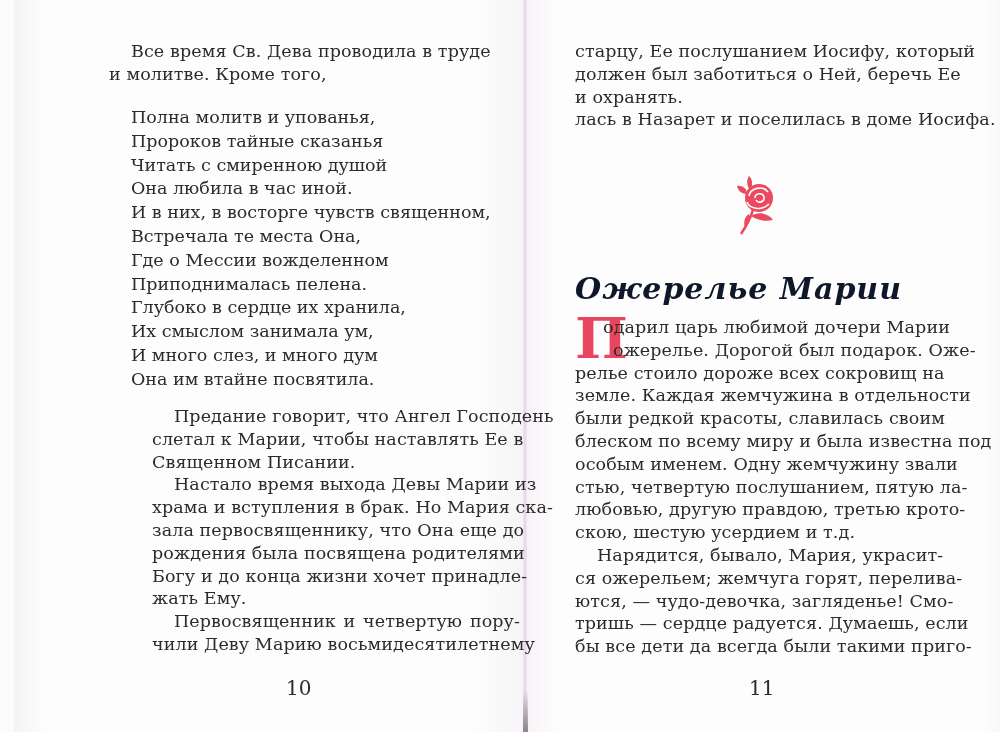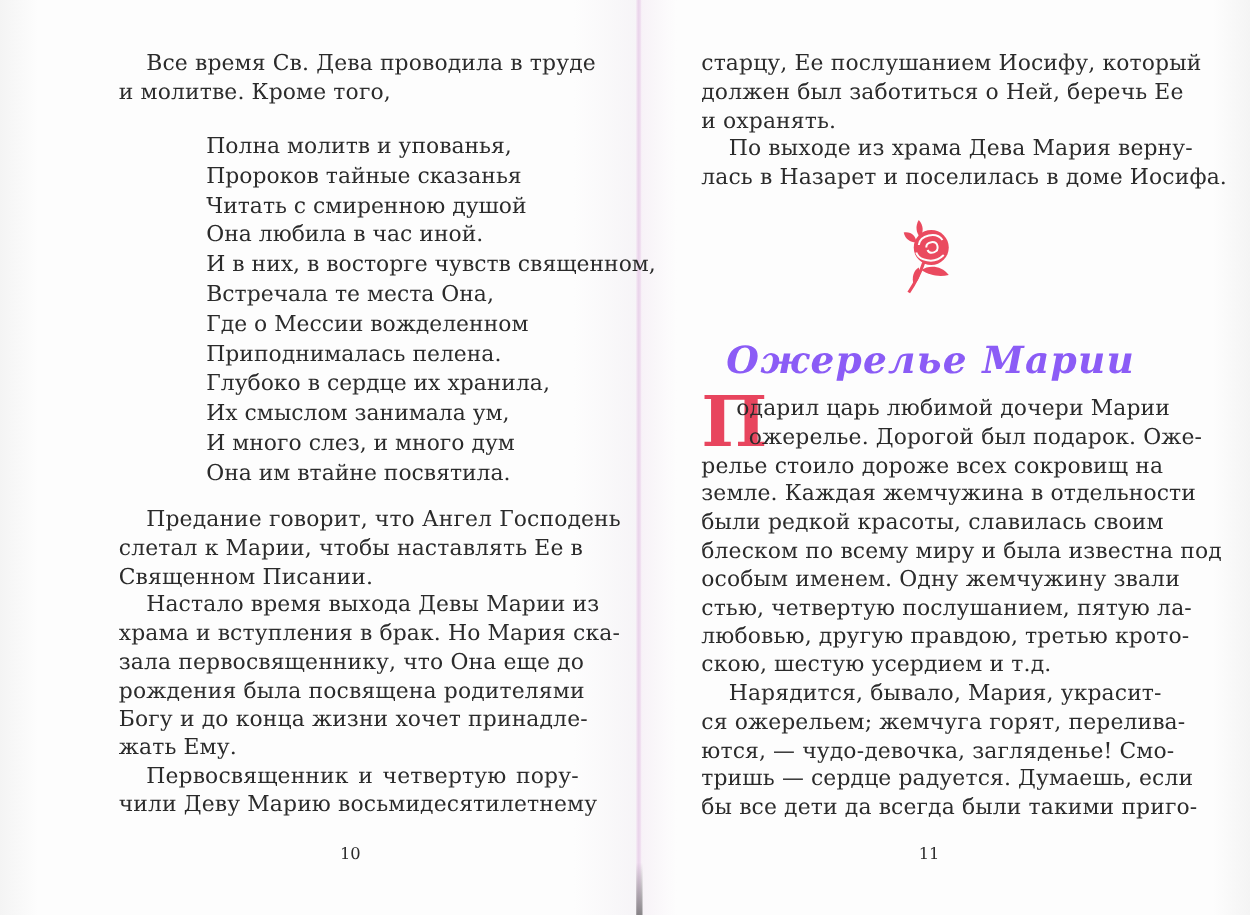--- a/index.html
+++ b/index.html
@@ -3,21 +3,21 @@
 <meta charset="utf-8">
 <style>
   html, body { margin: 0; padding: 0; }
   body {
     width: 1000px; height: 732px; overflow: hidden;
     background: #fbfbfb;
     font-family: "DejaVu Serif", "Liberation Serif", serif;
     color: #2b2b2b;
     position: relative;
   }
-  .spread { position: absolute; left: 0; top: 0; width: 937px; height: 732px; padding-left: 28px; }
+  .spread { position: absolute; left: 14px; top: 0; width: 937px; height: 732px; padding-left: 28px; }
   .page {
     position: absolute; top: 0; height: 732px;
     background: #fdfdfd;
   }
   .page-left { left: 0; width: 510px; background: linear-gradient(to right, #f4f4f4 0%, #fdfdfd 6%, #fdfdfd 90%, #f6f4f7 100%); }
   .page-right { left: 512px; width: 488px; background: linear-gradient(to right, #f7f2f7 0%, #fdfdfd 6%, #fdfdfd 94%, #f4f4f4 100%); }
   .gutter {
     position: absolute; left: 509px; top: 0; width: 4px; height: 732px;
     background: linear-gradient(to right, #f3e6f3, #e9d3ea, #f3e6f3);
   }
@@ -31,26 +31,25 @@
     line-height: 22.8px;
     text-align: justify;
     letter-spacing: 0.1px;
   }
   .ind { text-indent: 22px; }
   .line { display: block; text-align: justify; text-align-last: justify; white-space: nowrap; }
   .line.last { text-align-last: left; }
   .left-col { left: 95px; width: 368px; }
   .right-col { left: 561px; width: 367px; }
   .poem { position: absolute; left: 117px; font-size: 17.5px; line-height: 23.8px; }
-  .poem span { display: block; white-space: nowrap; margin-left: 48px; }
-  .page-num { position: absolute; font-size: 13px; text-align: right; }
+  .poem span { display: block; white-space: nowrap; }
+  .page-num { position: absolute; font-size: 20px; text-align: right; }
   .heading {
     position: absolute; left: 561px; width: 367px; top: 271px;
-    text-align: center;
-    color: #8b5cf6;
+    color: #0f172a;
     font-family: "DejaVu Serif", serif;
     font-weight: bold;
     font-style: italic;
     font-size: 30px;
     letter-spacing: 1px;
   }
   .dropcap {
     position: absolute; left: 561px; top: 314px;
     color: #e8455e; font-weight: bold;
     font-size: 56px; line-height: 48px;
@@ -80,21 +79,21 @@
     <span>И в них, в восторге чувств священном,</span>
     <span>Встречала те места Она,</span>
     <span>Где о Мессии вожделенном</span>
     <span>Приподнималась пелена.</span>
     <span>Глубоко в сердце их хранила,</span>
     <span>Их смыслом занимала ум,</span>
     <span>И много слез, и много дум</span>
     <span>Она им втайне посвятила.</span>
   </div>
 
-  <div class="text left-col" style="top:405px;">
+  <div class="text left-col" style="top:405px;margin-left:43px;">
     <div>
       <span class="line" style="text-indent:22px;">Предание говорит, что Ангел Господень</span>
       <span class="line">слетал к Марии, чтобы наставлять Ее в</span>
       <span class="line last">Священном Писании.</span>
     </div>
     <div style="margin-top:0px;">
       <span class="line" style="text-indent:22px;">Настало время выхода Девы Марии из</span>
       <span class="line">храма и вступления в брак. Но Мария ска-</span>
       <span class="line">зала первосвященнику, что Она еще до</span>
       <span class="line">рождения была посвящена родителями</span>
@@ -109,21 +108,20 @@
 
   <div class="page-num" style="left:272px; top:676px;">10</div>
 
   <div class="text right-col" style="top:40px;">
     <div>
       <span class="line">старцу, Ее послушанием Иосифу, который</span>
       <span class="line">должен был заботиться о Ней, беречь Ее</span>
       <span class="line last">и охранять.</span>
     </div>
     <div>
-      <span class="line" style="text-indent:22px;">По выходе из храма Дева Мария верну-</span>
       <span class="line">лась в Назарет и поселилась в доме Иосифа.</span>
     </div>
   </div>
 
   <svg class="rose" viewBox="0 0 46 64">
     <g fill="#ea4a5f">
       <path d="M16 4 C20 8 20 14 17 18 C14 14 13 9 16 4 Z"></path>
       <path d="M4 14 C10 13 14 17 14 22 C9 22 5 19 4 14 Z"></path>
       <circle cx="26" cy="26" r="14"></circle>
       <path d="M18 44 C24 40 34 40 40 48 C32 50 24 48 18 44 Z"></path>

